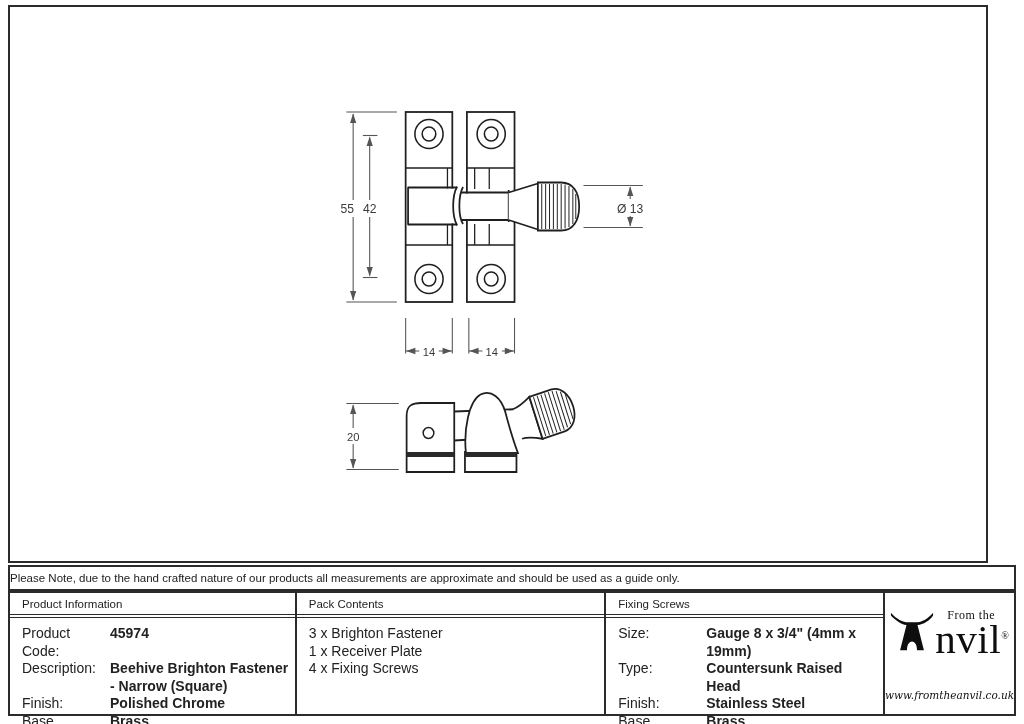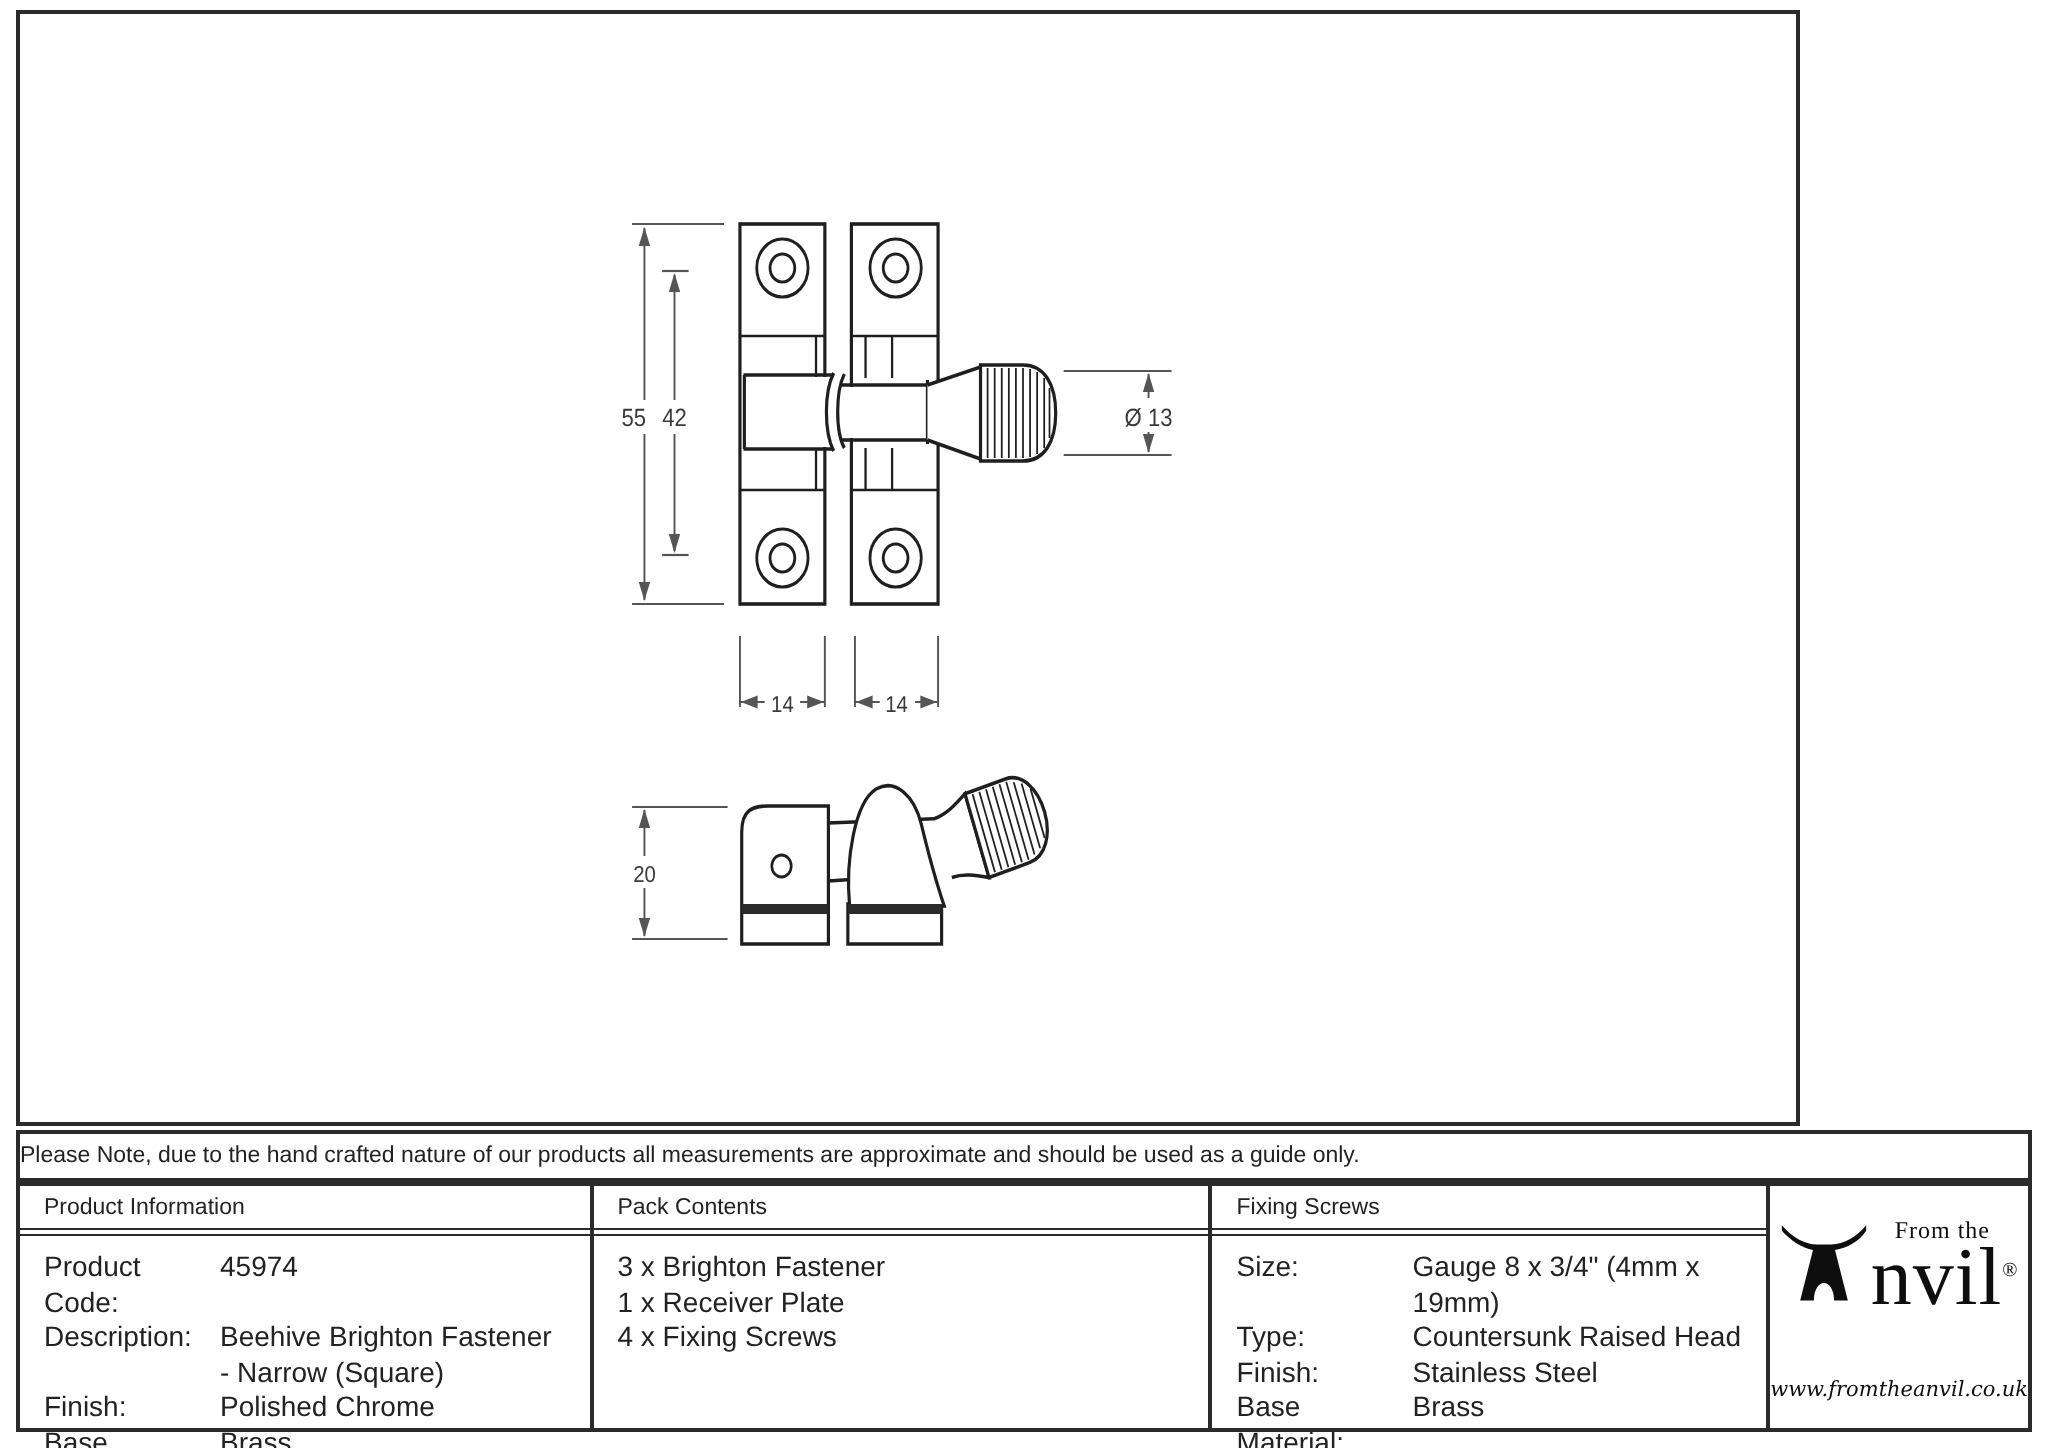--- a/index.html
+++ b/index.html
@@ -1,33 +1,33 @@
 <!DOCTYPE html>
 <html><head>
 <meta charset="utf-8">
 <style>
   * { margin:0; padding:0; box-sizing:border-box; }
   html,body { width:1024px; height:724px; background:#f6f6f6; font-family:"Liberation Sans", sans-serif; }
   body { position:relative; background:#fff; color:#222; }
 
   .frame { position:absolute; border:2px solid #2b2b2b; background:#fff; }
 
-  #drawing-box { left:8px; top:5px; width:892px; height:558px; }
+  #drawing-box { left:8px; top:5px; width:980px; height:558px; }
   #drawing-box svg { display:block; width:100%; height:100%; }
 
   #note-box { left:8px; top:565px; width:1008px; height:26px; display:flex; align-items:center; font-size:11.5px; }
 
   #table-box { left:8px; top:591px; width:1008px; height:125px; display:flex; }
   .col { height:100%; }
   .col-sep { border-right:2px solid #2b2b2b; }
   .col-head { height:25px; display:flex; align-items:center; padding-left:12px; border-bottom:4px double #2b2b2b; font-size:11.5px; }
   .col-body { padding:7px 4px 0 12px; font-size:14px; }
   .kv { display:flex; line-height:17.5px; }
   .kv .k { flex:0 0 88px; }
-  .kv .v { flex:1; }
+  .kv .v { flex:1;font-weight:bold; }
   .li { line-height:17.5px; }
 
   #col-product { width:289px; }
   #col-pack { width:312px; }
   #col-screws { width:281px; }
   #col-logo { flex:1; display:flex; flex-direction:column; align-items:center; justify-content:center;gap:31px; }
 
   .logo-row { display:flex; align-items:flex-start; color:#0e0e0e; }
   .logo-icon { width:44px; height:42px; margin-top:3px; }
   .logo-stack { display:flex; flex-direction:column; margin-left:1px; }

